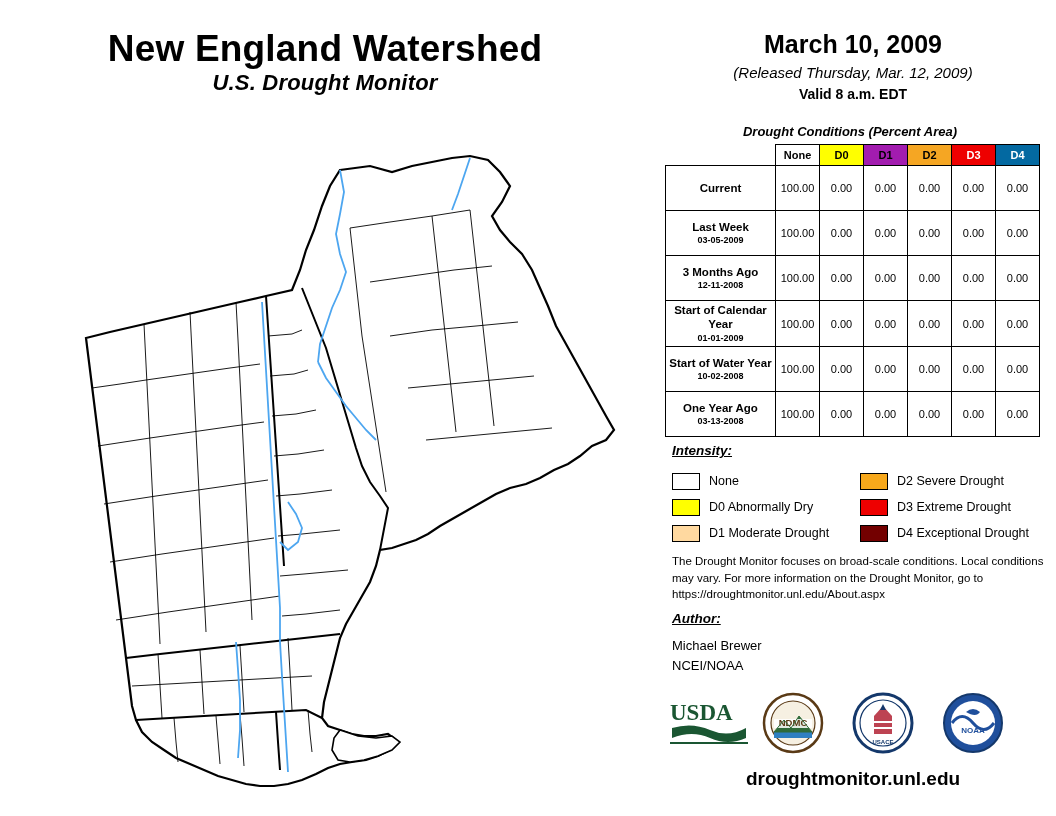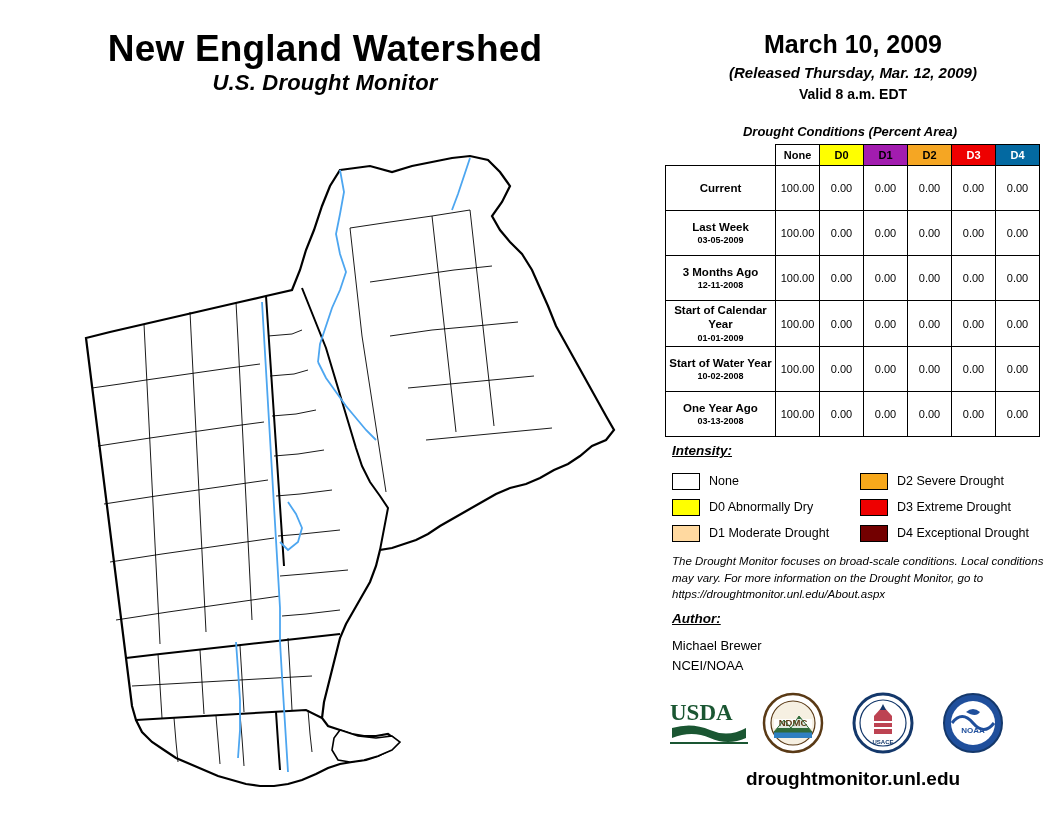--- a/index.html
+++ b/index.html
@@ -43,21 +43,21 @@
     top: 30px;
     width: 406px;
     text-align: center;
   }
   #date-main {
     font-size: 25px;
     font-weight: bold;
   }
   #date-released {
     font-size: 15px;
-    font-weight: bold;
+    font-weight: normal;
     font-style: italic;
     margin-top: 5px;
   }
   #date-valid {
     font-size: 14px;
     font-weight: bold;
     margin-top: 5px;
   }
 
   
@@ -153,21 +153,20 @@
   .sw-d2 { background: #f7a81b; }
   .sw-d3 { background: #ee0000; }
   .sw-d4 { background: #730000; }
 
   #disclaimer {
     position: absolute;
     left: 672px;
     top: 553px;
     width: 380px;
     font-size: 11.5px;
-    font-style: italic;
     line-height: 1.45;
   }
 
   #author-title {
     position: absolute;
     left: 672px;
     top: 611px;
     font-size: 13.5px;
     font-style: italic;
     font-weight: bold;

